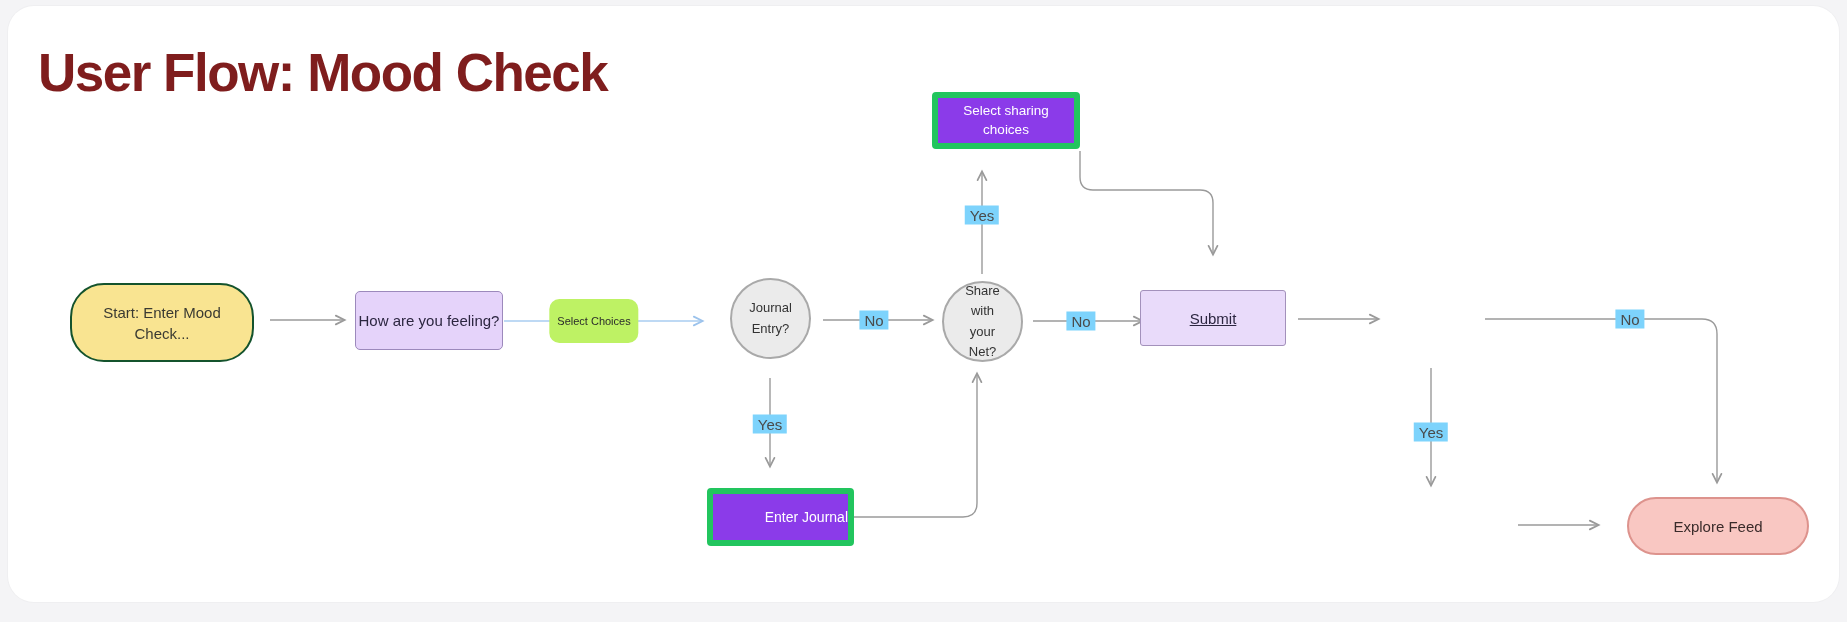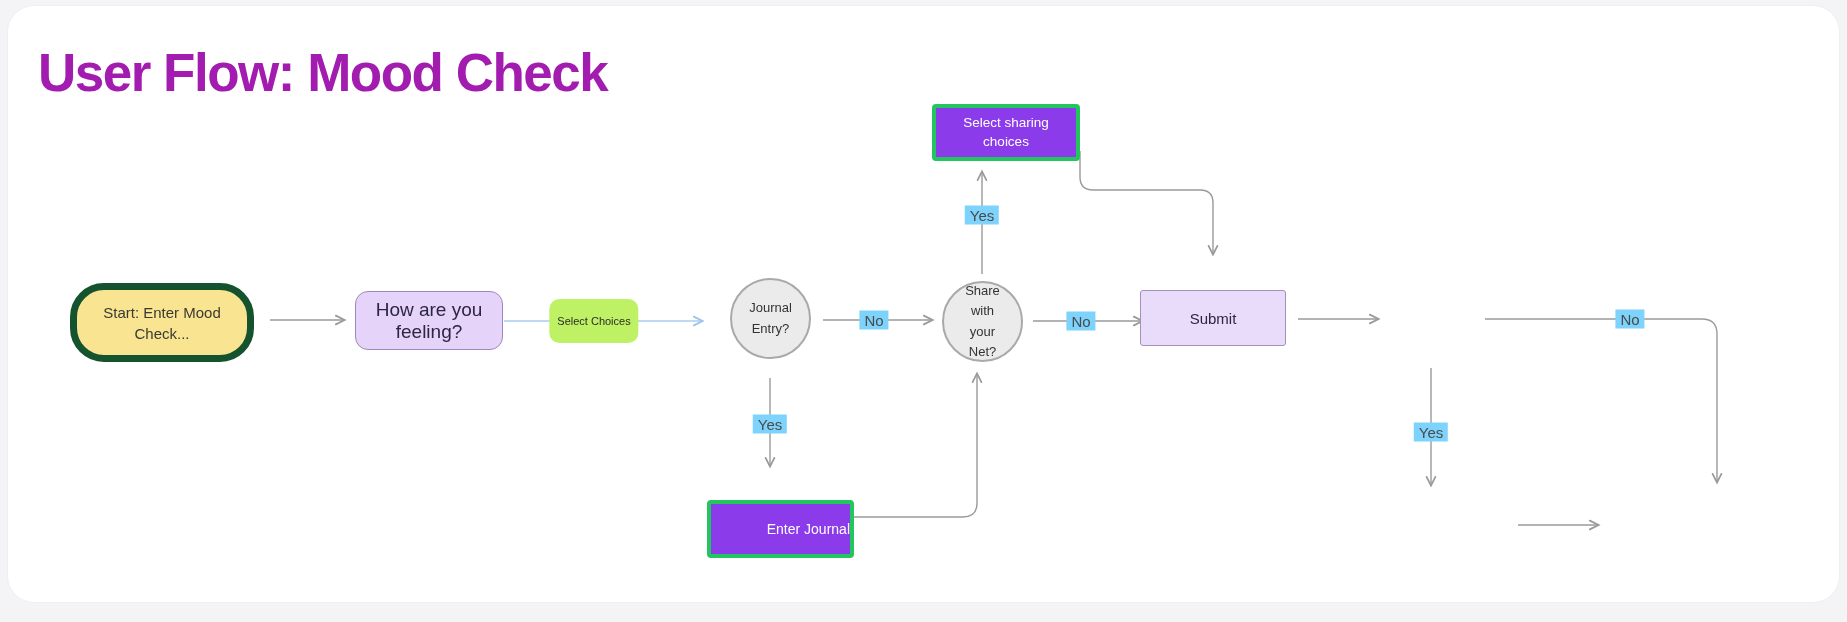--- a/index.html
+++ b/index.html
@@ -19,58 +19,58 @@
     background: #ffffff;
     border-radius: 26px;
     box-shadow: 0 0 0 1px #efeff1;
   }
   .page-title {
     position: absolute;
     left: 38px; top: 42px;
     font-size: 53px;
     font-weight: 700;
     letter-spacing: -1.5px;
-    color: #a21caf;
+    color: #7f1d1d;
     white-space: nowrap;
   }
   svg.edges { position: absolute; left: 0; top: 0; width: 1847px; height: 622px; }
   .node {
     position: absolute;
     box-sizing: border-box;
     display: flex;
     align-items: center;
     justify-content: center;
     text-align: center;
   }
   .node-terminator-start {
     left: 70px; top: 283px; width: 184px; height: 79px;
-    background: #f9e491; border: 7px solid #14532d; border-radius: 34px;
+    background: #f9e491; border: 2px solid #14532d; border-radius: 34px;
     font-size: 15px; color: #3a3a32; line-height: 1.4; padding: 0 22px;
   }
   .node-process-feeling {
     left: 355px; top: 291px; width: 148px; height: 59px;
-    background: #e5d3fa; border: 1.5px solid #9c89bc; border-radius: 13px;
-    font-size: 19px; color: #2c2640;
+    background: #e5d3fa; border: 1.5px solid #9c89bc; border-radius: 5px;
+    font-size: 15px; color: #2c2640;
   }
   .node-circle {
     border-radius: 50%;
     background: #ebebeb; border: 2px solid #a9a9a9;
     font-size: 13px; color: #333; line-height: 1.55; padding: 0 13px;
   }
   .node-circle-journal { left: 730px; top: 278px; width: 81px; height: 81px; }
   .node-circle-share   { left: 942px; top: 281px; width: 81px; height: 81px; }
   .node-circle-explore { left: 1391px; top: 280px; width: 82px; height: 82px; }
   .node-process-submit {
     left: 1140px; top: 290px; width: 146px; height: 56px;
     background: #e9dbfa; border: 1.5px solid #a391bb; border-radius: 3px;
-    font-size: 15px; color: #2c2640;
+    font-size: 15px; color: #2c2640; text-decoration: underline;
   }
   .node-action {
-    background: #8b3be9; border: 4px solid #22c55e; border-radius: 4px;
-    color: #ffffff; line-height: 1.35; margin-top: 12px;
+    background: #8b3be9; border: 6px solid #22c55e; border-radius: 4px;
+    color: #ffffff; line-height: 1.35;
   }
   .node-action-select  { left: 932px; top: 92px;  width: 148px; height: 57px; font-size: 13.5px; padding: 0 20px; }
   .node-action-journal { left: 707px; top: 488px; width: 147px; height: 58px; font-size: 14px; justify-content: flex-end; }
   .node-action-view    { left: 1357px; top: 497px; width: 147px; height: 57px; font-size: 14px; }
   .node-terminator-feed {
     left: 1627px; top: 497px; width: 182px; height: 58px;
     background: #f9c7c2; border: 2px solid #dd938d; border-radius: 29px;
     font-size: 15px; color: #3a2b2a;
   }
   .edge-label {
@@ -146,20 +146,23 @@
 
   <div class="node node-action node-action-select">
     <span>Select sharing choices</span>
   </div>
 
   <div class="node node-action node-action-journal">
     <span>Enter Journal</span>
   </div>
 
 
+  <div class="node node-terminator-feed">
+    <span>Explore Feed</span>
+  </div>
 
   <div class="edge-label edge-label-highlight" style="left:594px; top:321px;">Select Choices</div>
 
   <div class="edge-label" style="left:874px; top:320px;">No</div>
 
   <div class="edge-label" style="left:770px; top:424px;">Yes</div>
 
   <div class="edge-label" style="left:1081px; top:321px;">No</div>
 
   <div class="edge-label" style="left:982px; top:215px;">Yes</div>

